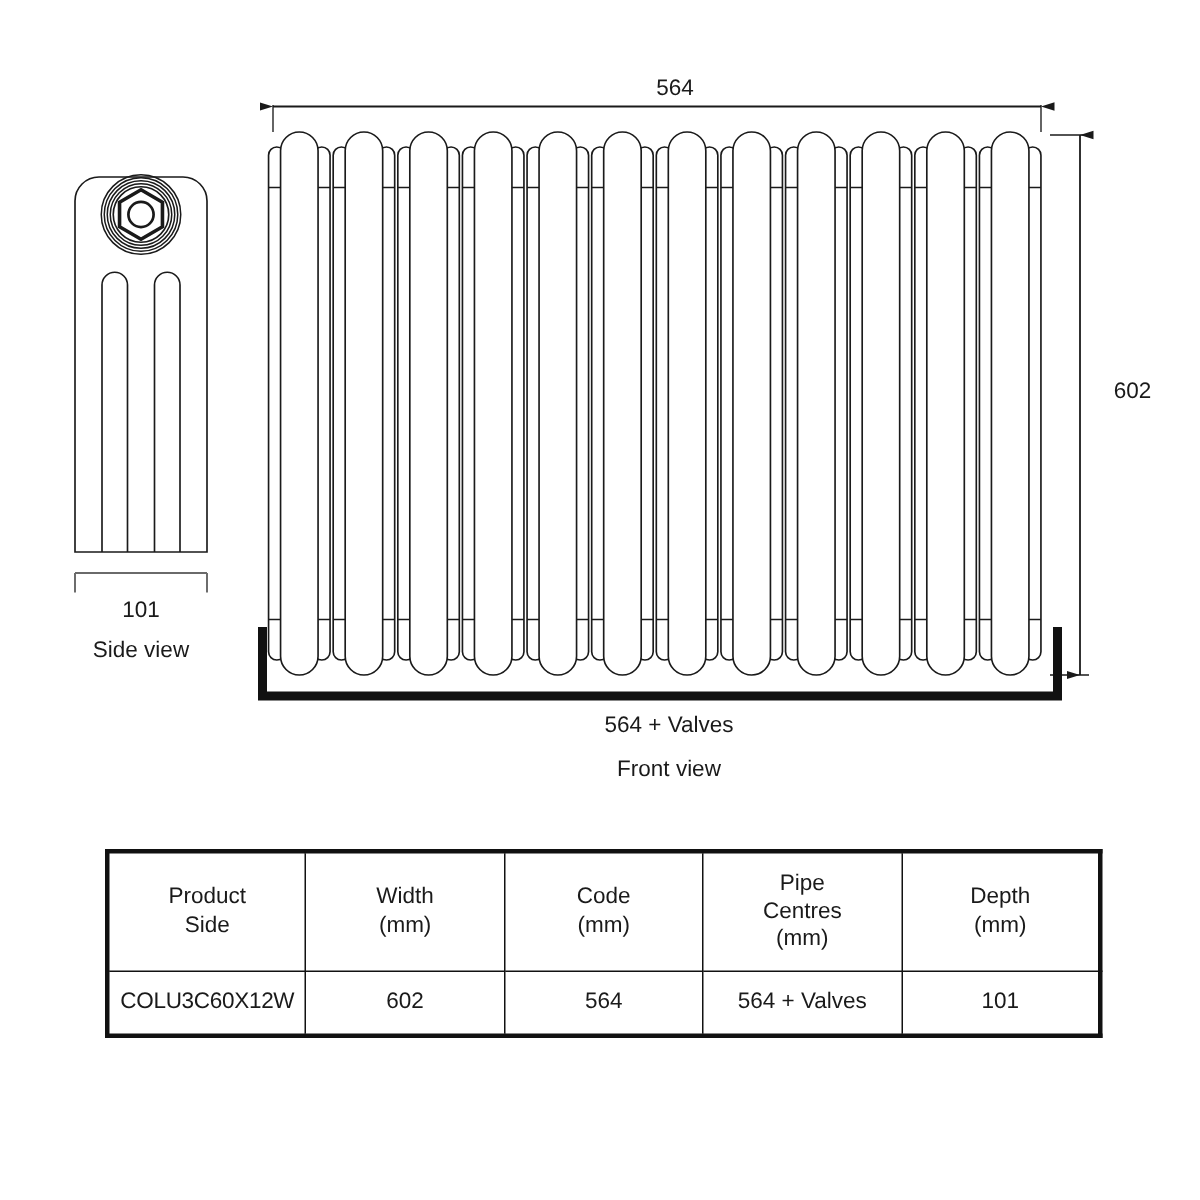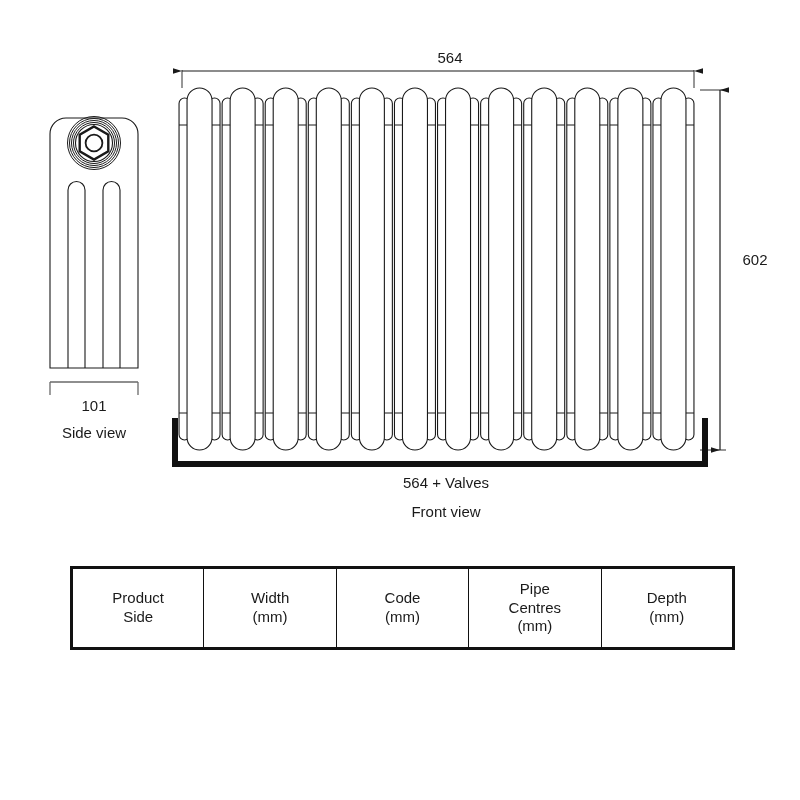--- a/index.html
+++ b/index.html
@@ -275,17 +275,24 @@
         <td>
           <span>Pipe</span>
           <span class="unit">Centres</span>
           <span class="unit">(mm)</span>
         </td>
         <td>
           <span>Depth</span>
           <span class="unit">(mm)</span>
         </td>
       </tr>
+      <tr class="body">
+        <td class="code-cell">COLU3C60X12W</td>
+        <td>602</td>
+        <td>564</td>
+        <td>564 + Valves</td>
+        <td>101</td>
+      </tr>
     </tbody>
       </table>
   </div>
 
 </div>
 
 </body></html>

